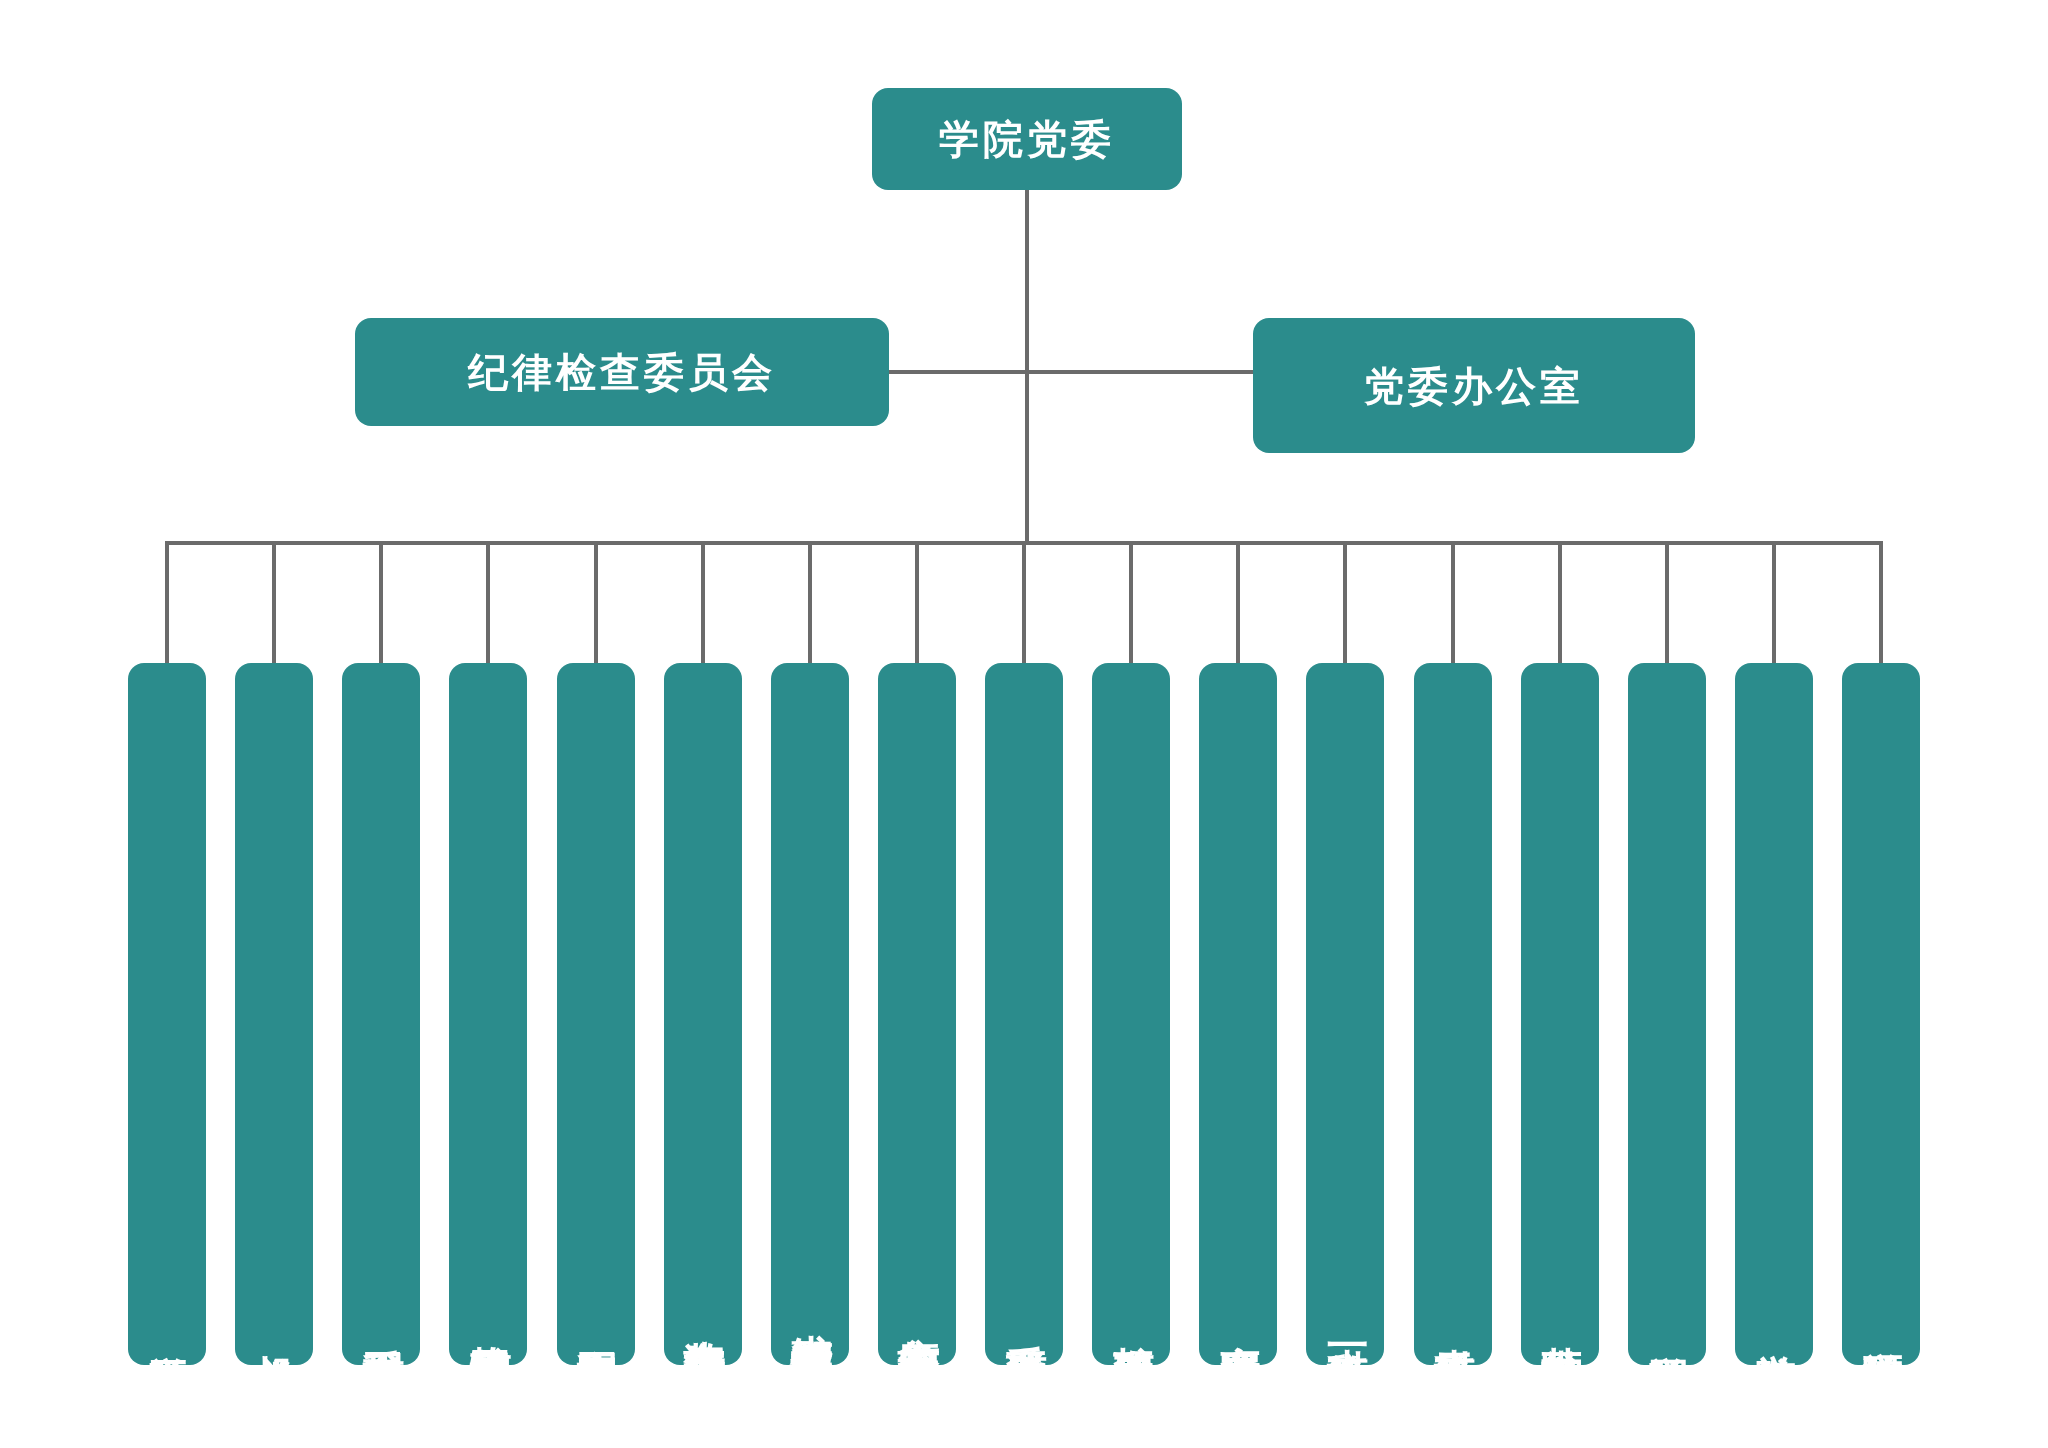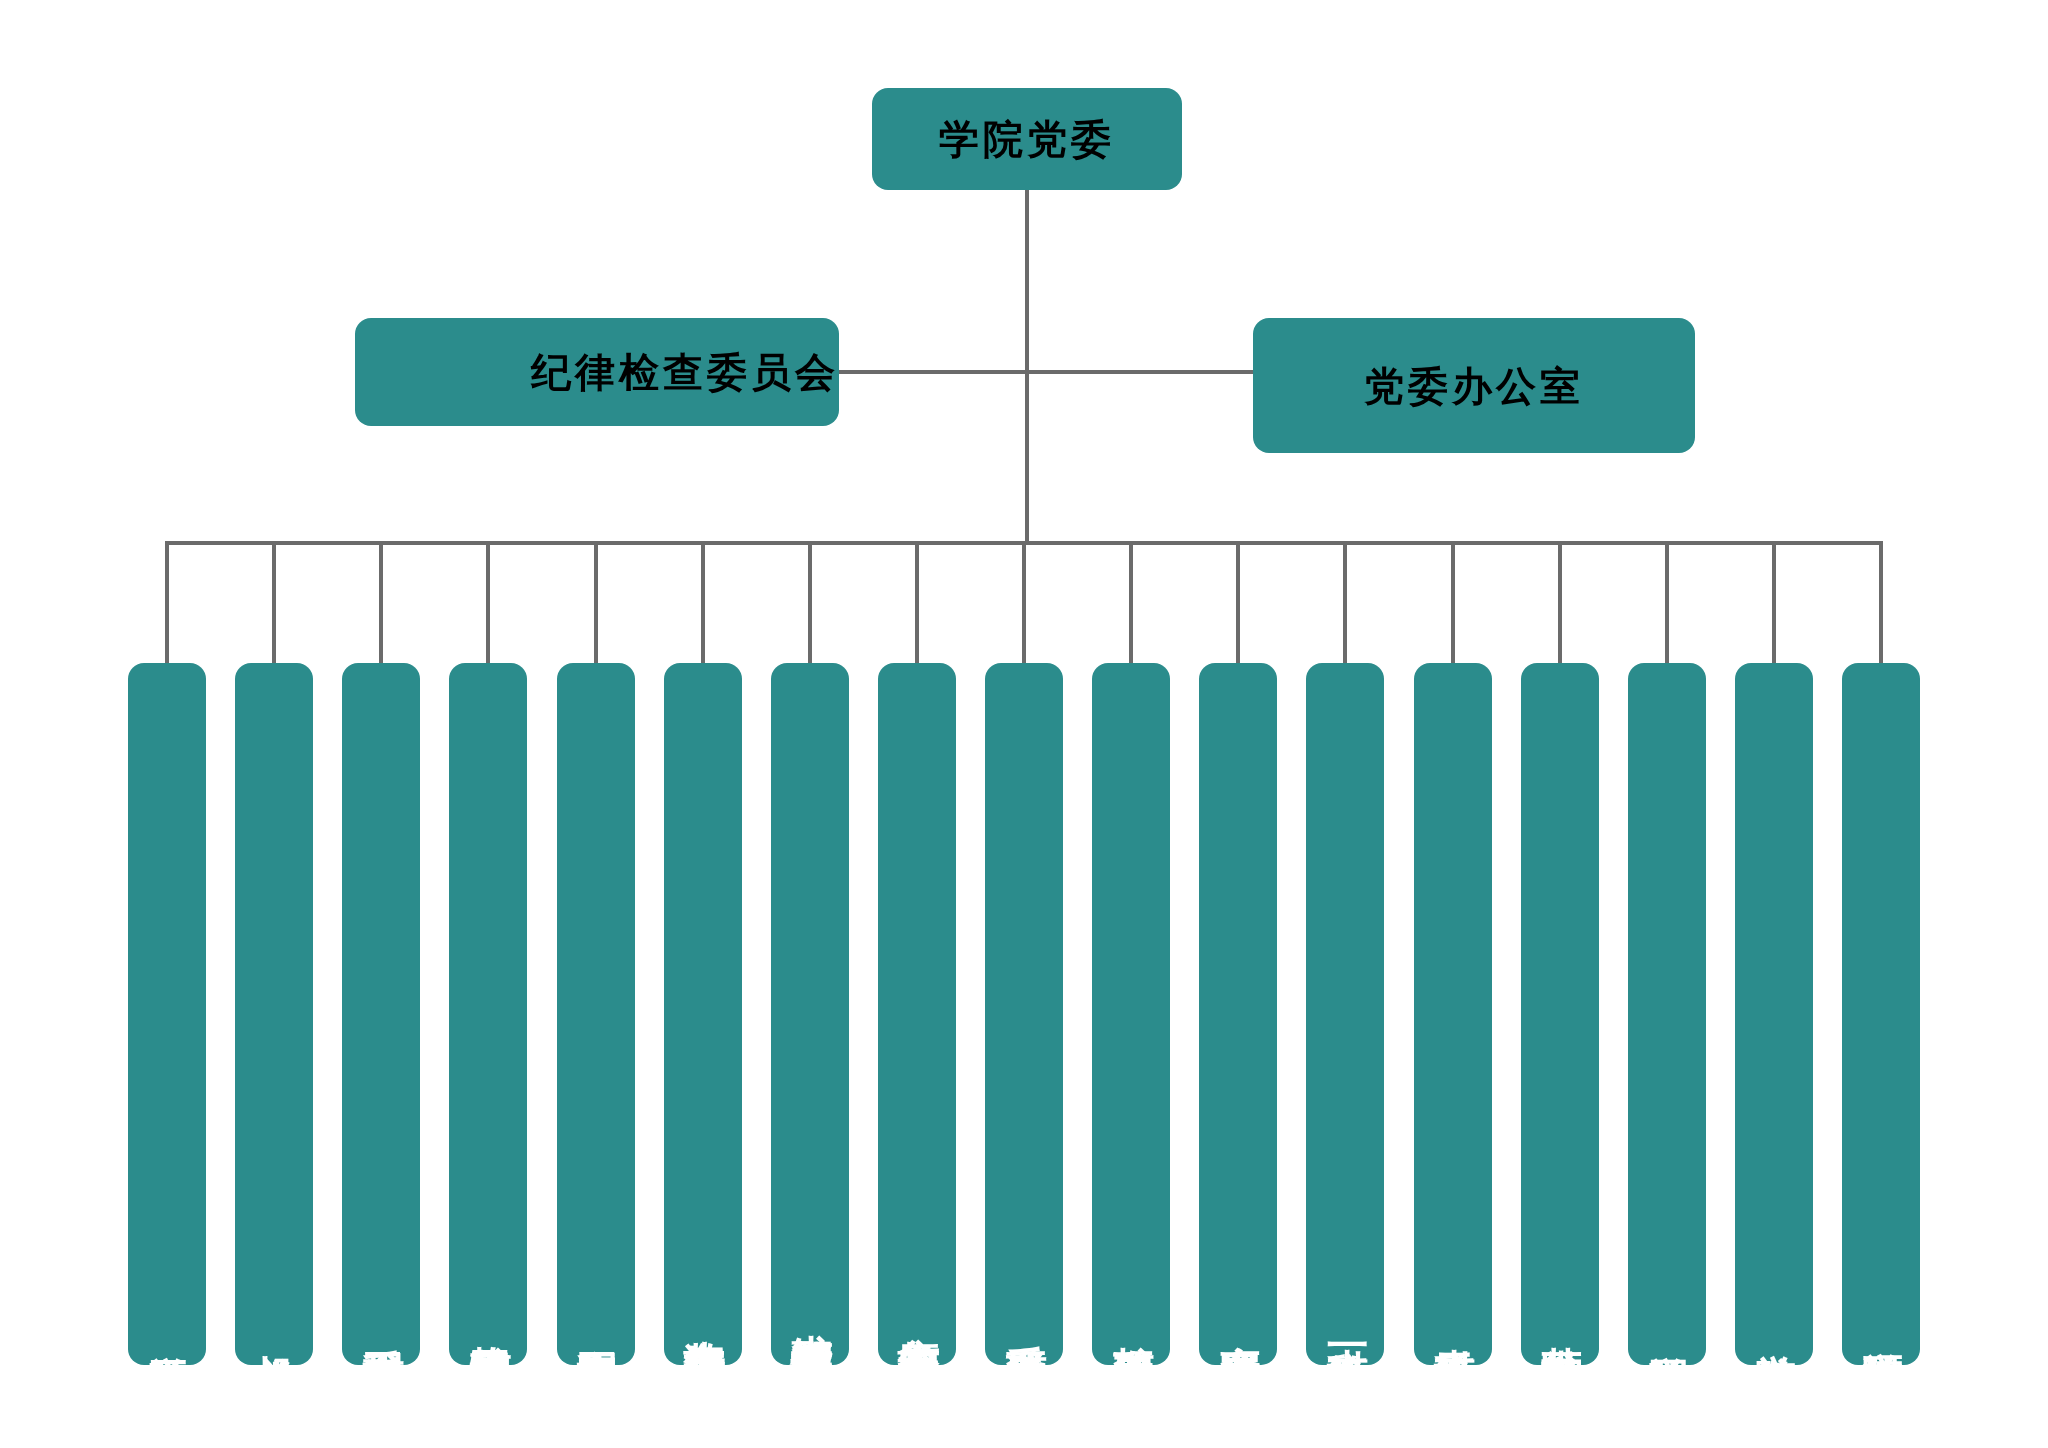--- a/index.html
+++ b/index.html
@@ -25,21 +25,21 @@
   }
   .v-line { width: 4px; }
   .h-line { height: 4px; }
 
   
   .node {
     position: absolute;
     background: #2b8c8c;
     border-radius: 14px;
     box-sizing: border-box;
-    color: #000000;
+    color: #ffffff;
     display: flex;
     align-items: center;
     justify-content: center;
   }
 
   
   .node.h-node {
     font-size: 40px;
     font-weight: bold;
     letter-spacing: 4px;
@@ -52,23 +52,22 @@
 
   #node-root {
     left: 872px;
     top: 88px;
     width: 310px;
     height: 102px;
   }
   #node-discipline {
     left: 355px;
     top: 318px;
-    width: 484px;
+    width: 534px;
     height: 108px;
-    justify-content: flex-end;
   }
   #node-office {
     left: 1253px;
     top: 318px;
     width: 442px;
     height: 135px;
   }
 
   
   .leaf-row {

